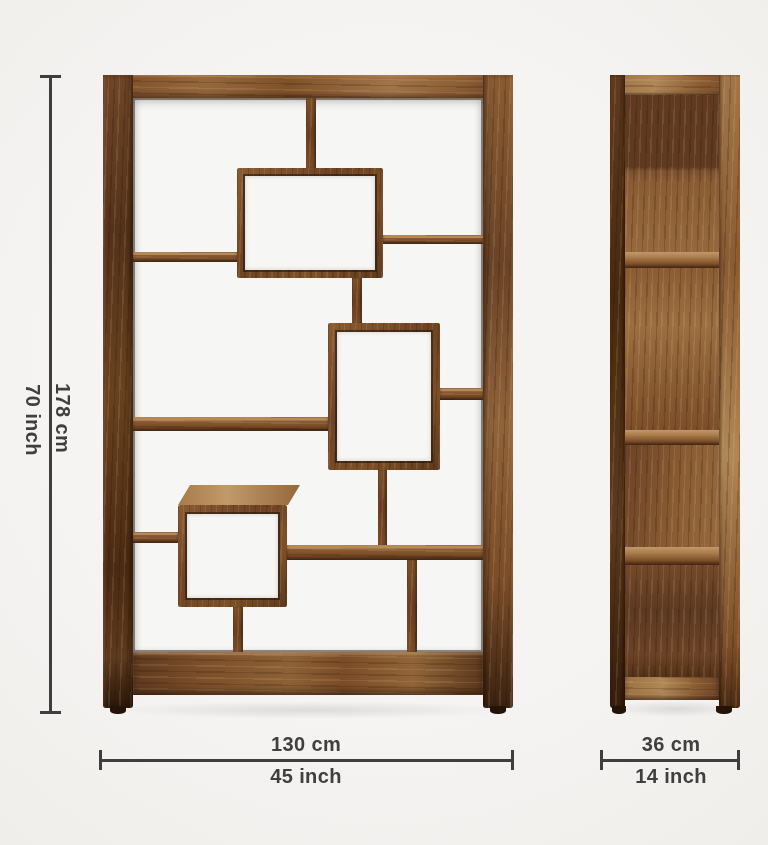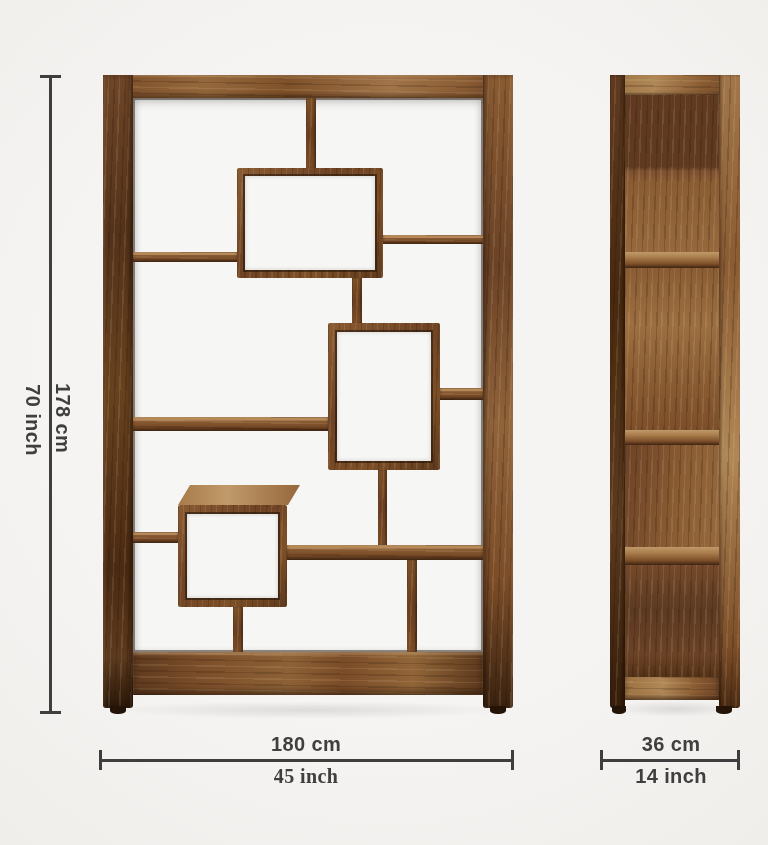--- a/index.html
+++ b/index.html
@@ -129,22 +129,22 @@
   <div class="a dim-line" style="left:40px;top:75px;width:21px;height:3px;"></div>
   <div class="a dim-line" style="left:40px;top:711px;width:21px;height:3px;"></div>
   <div class="a dim-label rot" style="left:3px;top:405px;width:120px;">178 cm</div>
   <div class="a dim-label rot" style="left:-27px;top:407px;width:120px;">70 inch</div>
 </div>
 
 <div>
   <div class="a dim-line" style="left:100px;top:759px;width:413px;height:3px;"></div>
   <div class="a dim-line" style="left:99px;top:750px;width:3px;height:20px;"></div>
   <div class="a dim-line" style="left:511px;top:750px;width:3px;height:20px;"></div>
-  <div class="a dim-label" style="left:156px;top:731px;width:300px;">180 cm</div>
-  <div class="a dim-label" style="left:156px;top:763px;width:300px;font-family:Liberation Serif, serif;">45 inch</div>
+  <div class="a dim-label" style="left:156px;top:731px;width:300px;">130 cm</div>
+  <div class="a dim-label" style="left:156px;top:763px;width:300px;">45 inch</div>
 </div>
 
 <div>
   <div class="a dim-line" style="left:601px;top:759px;width:139px;height:3px;"></div>
   <div class="a dim-line" style="left:600px;top:750px;width:3px;height:20px;"></div>
   <div class="a dim-line" style="left:737px;top:750px;width:3px;height:20px;"></div>
   <div class="a dim-label" style="left:521px;top:731px;width:300px;">36 cm</div>
   <div class="a dim-label" style="left:521px;top:763px;width:300px;">14 inch</div>
 </div>
 

